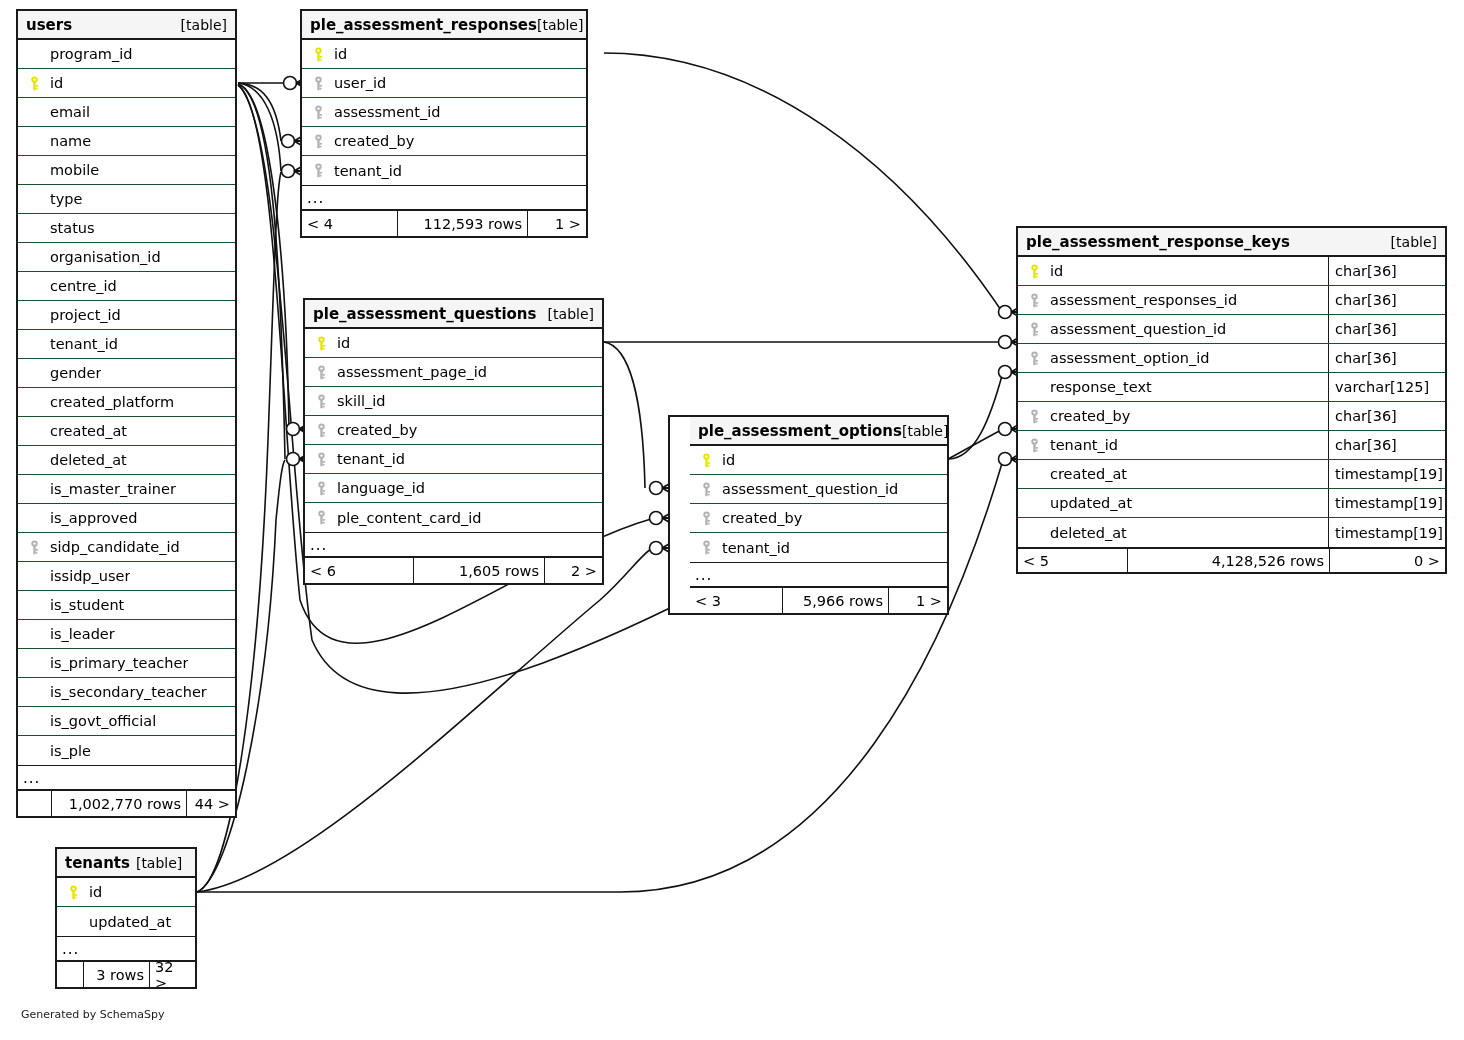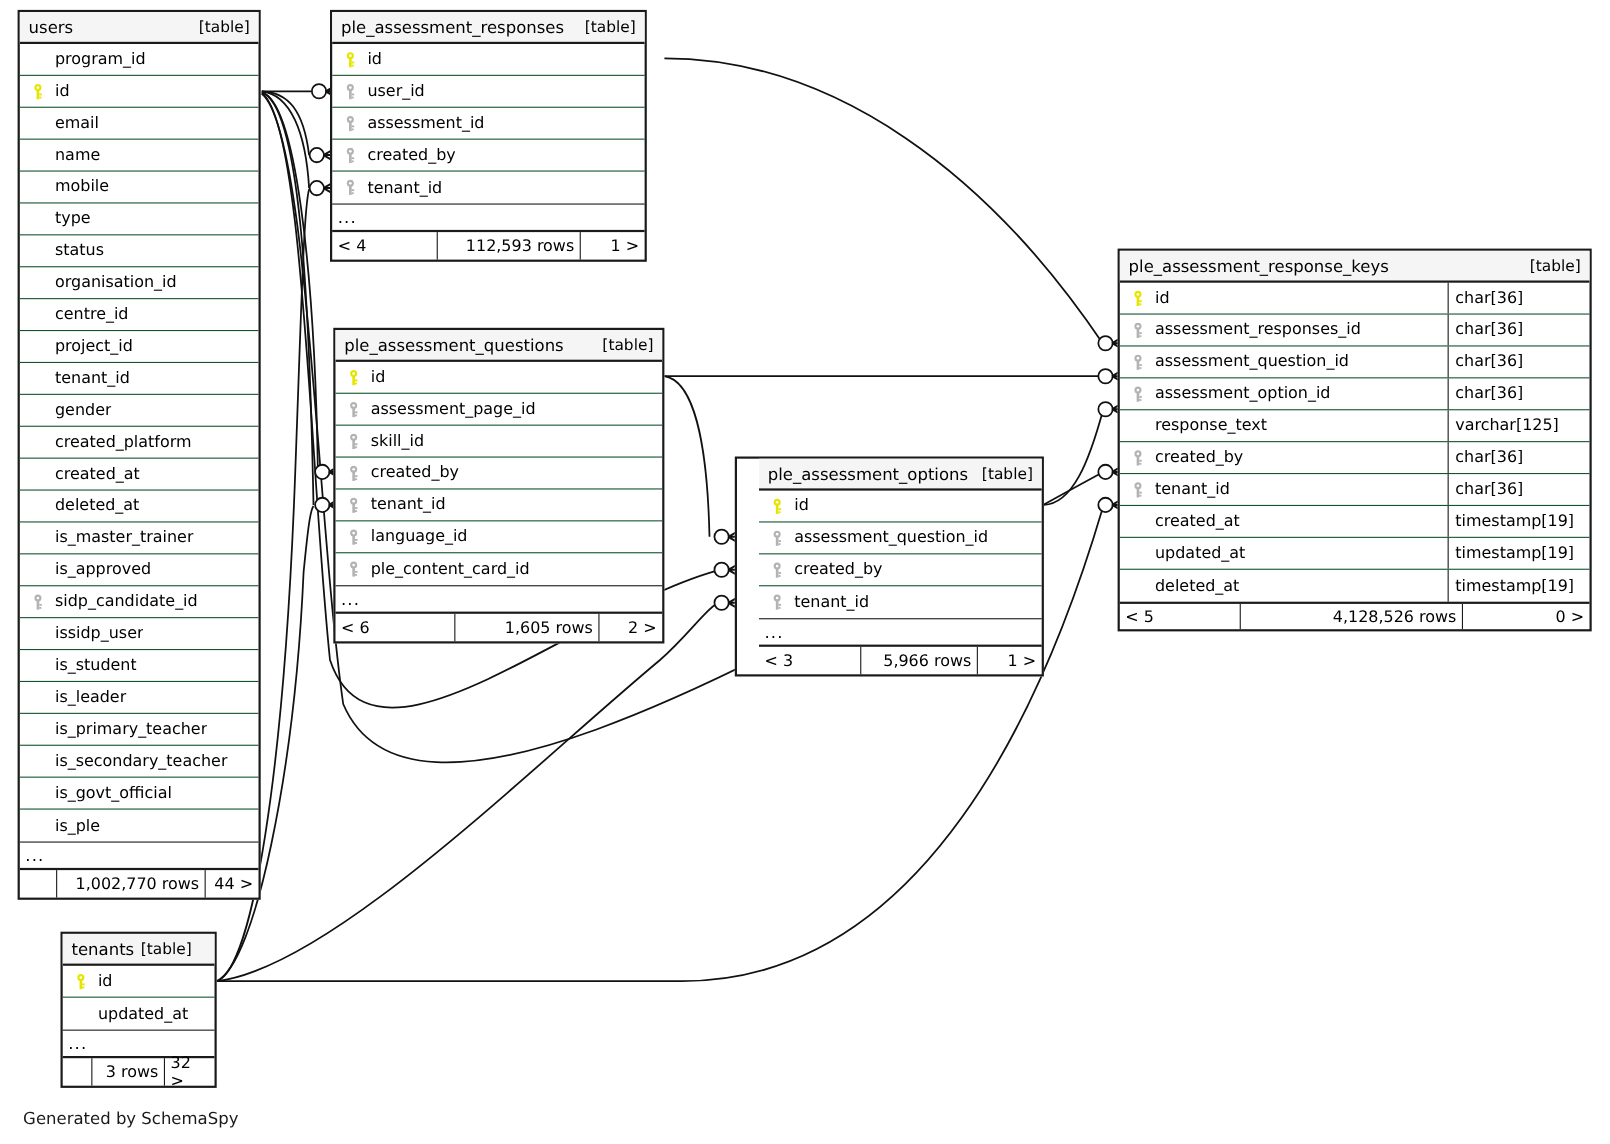--- a/index.html
+++ b/index.html
@@ -21,21 +21,21 @@
   }
   .tbl .hdr{
     background:#f5f5f5;
     border-bottom:2px solid #1a1a1a;
     height:29px;
     display:flex;align-items:center;
     padding:0 8px;
     box-sizing:border-box;
     font-size:15px;
   }
-  .hdr .tname{font-weight:normal;font-size:15px;white-space:nowrap;}
+  .hdr .tname{font-weight:bold;font-size:15px;white-space:nowrap;}
   .hdr .ttype{font-size:14px;font-weight:normal;white-space:nowrap;}
   .hdr.spread{justify-content:space-between;}
   .hdr.tight .ttype{margin-left:6px;}
 
   .rowwrap{display:block;}
   .row{
     height:29px;
     display:flex;align-items:center;
     border-bottom:1px solid #14532d;
     box-sizing:border-box;
@@ -74,21 +74,21 @@
   }
   .foot .fc{display:flex;align-items:center;box-sizing:border-box;padding:0 5px;}
   .foot .fleft{justify-content:flex-start;border-right:1px solid #1a1a1a;}
   .foot .fmid{justify-content:flex-end;flex:1;border-right:1px solid #1a1a1a;}
   .foot .fright{justify-content:flex-end;}
 
   .key{display:block;width:11px;height:15px;}
 
   .caption{
     position:absolute;left:21px;top:1008px;
-    font-size:15px;color:#1a1a1a;
+    font-size:11px;color:#1a1a1a;
     white-space:nowrap;
   }
 
   
   #tbl-users{left:16px;top:9px;width:221px;}
   #tbl-responses{left:300px;top:9px;width:288px;}
   #tbl-questions{left:303px;top:298px;width:301px;}
   #tbl-options{left:668px;top:415px;width:281px;padding-left:20px;}
   #tbl-keys{left:1016px;top:226px;width:431px;}
   #tbl-tenants{left:55px;top:847px;width:142px;}
@@ -99,21 +99,21 @@
   #tbl-responses .foot .fright{width:58px;}
   #tbl-questions .foot .fleft{width:109px;}
   #tbl-questions .foot .fright{width:57px;}
   #tbl-options .foot .fleft{width:93px;}
   #tbl-options .foot .fright{width:58px;}
   #tbl-keys .foot .fleft{width:110px;}
   #tbl-keys .foot .fright{width:115px;}
   #tbl-tenants .foot .fleft{width:27px;}
   #tbl-tenants .foot .fright{width:45px;}
 
-  #tbl-keys .row .ctype{width:129px;}
+  #tbl-keys .row .ctype{width:117px;}
 </style>
 </head>
 <body>
 
 <div id="canvas">
 
   <svg id="edges" viewBox="0 0 1464 1040" xmlns="http://www.w3.org/2000/svg">
     <g fill="none" stroke="#111111" stroke-width="1.6">
 
       <path d="M 238,83 L 283,83"></path>

